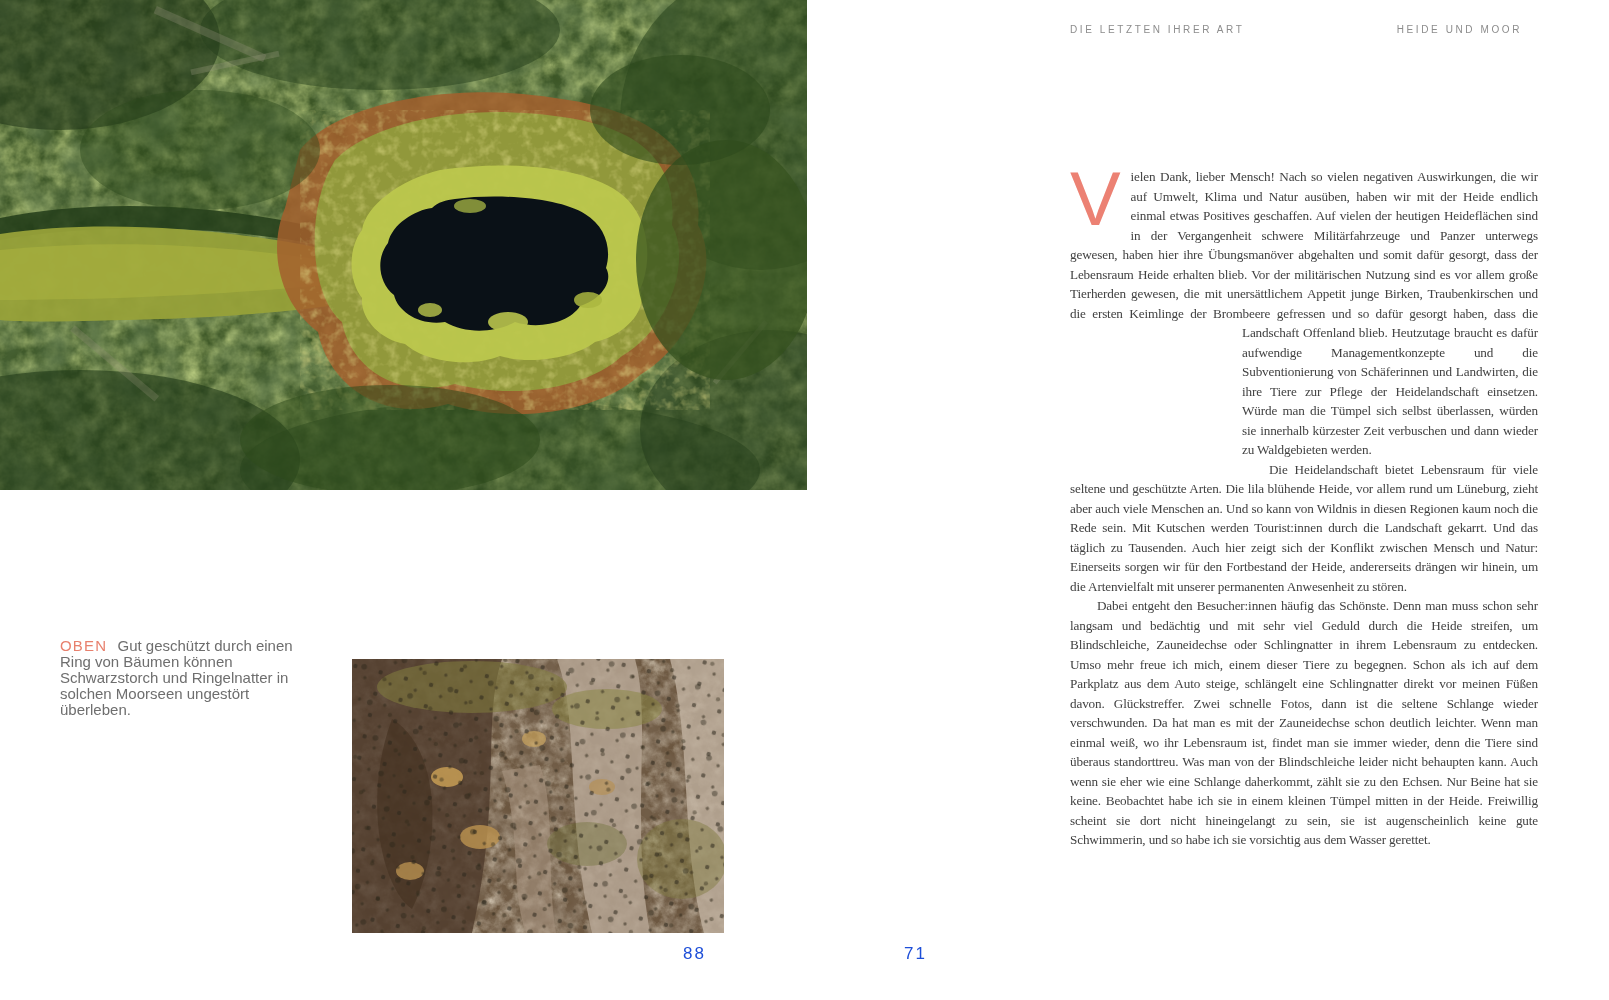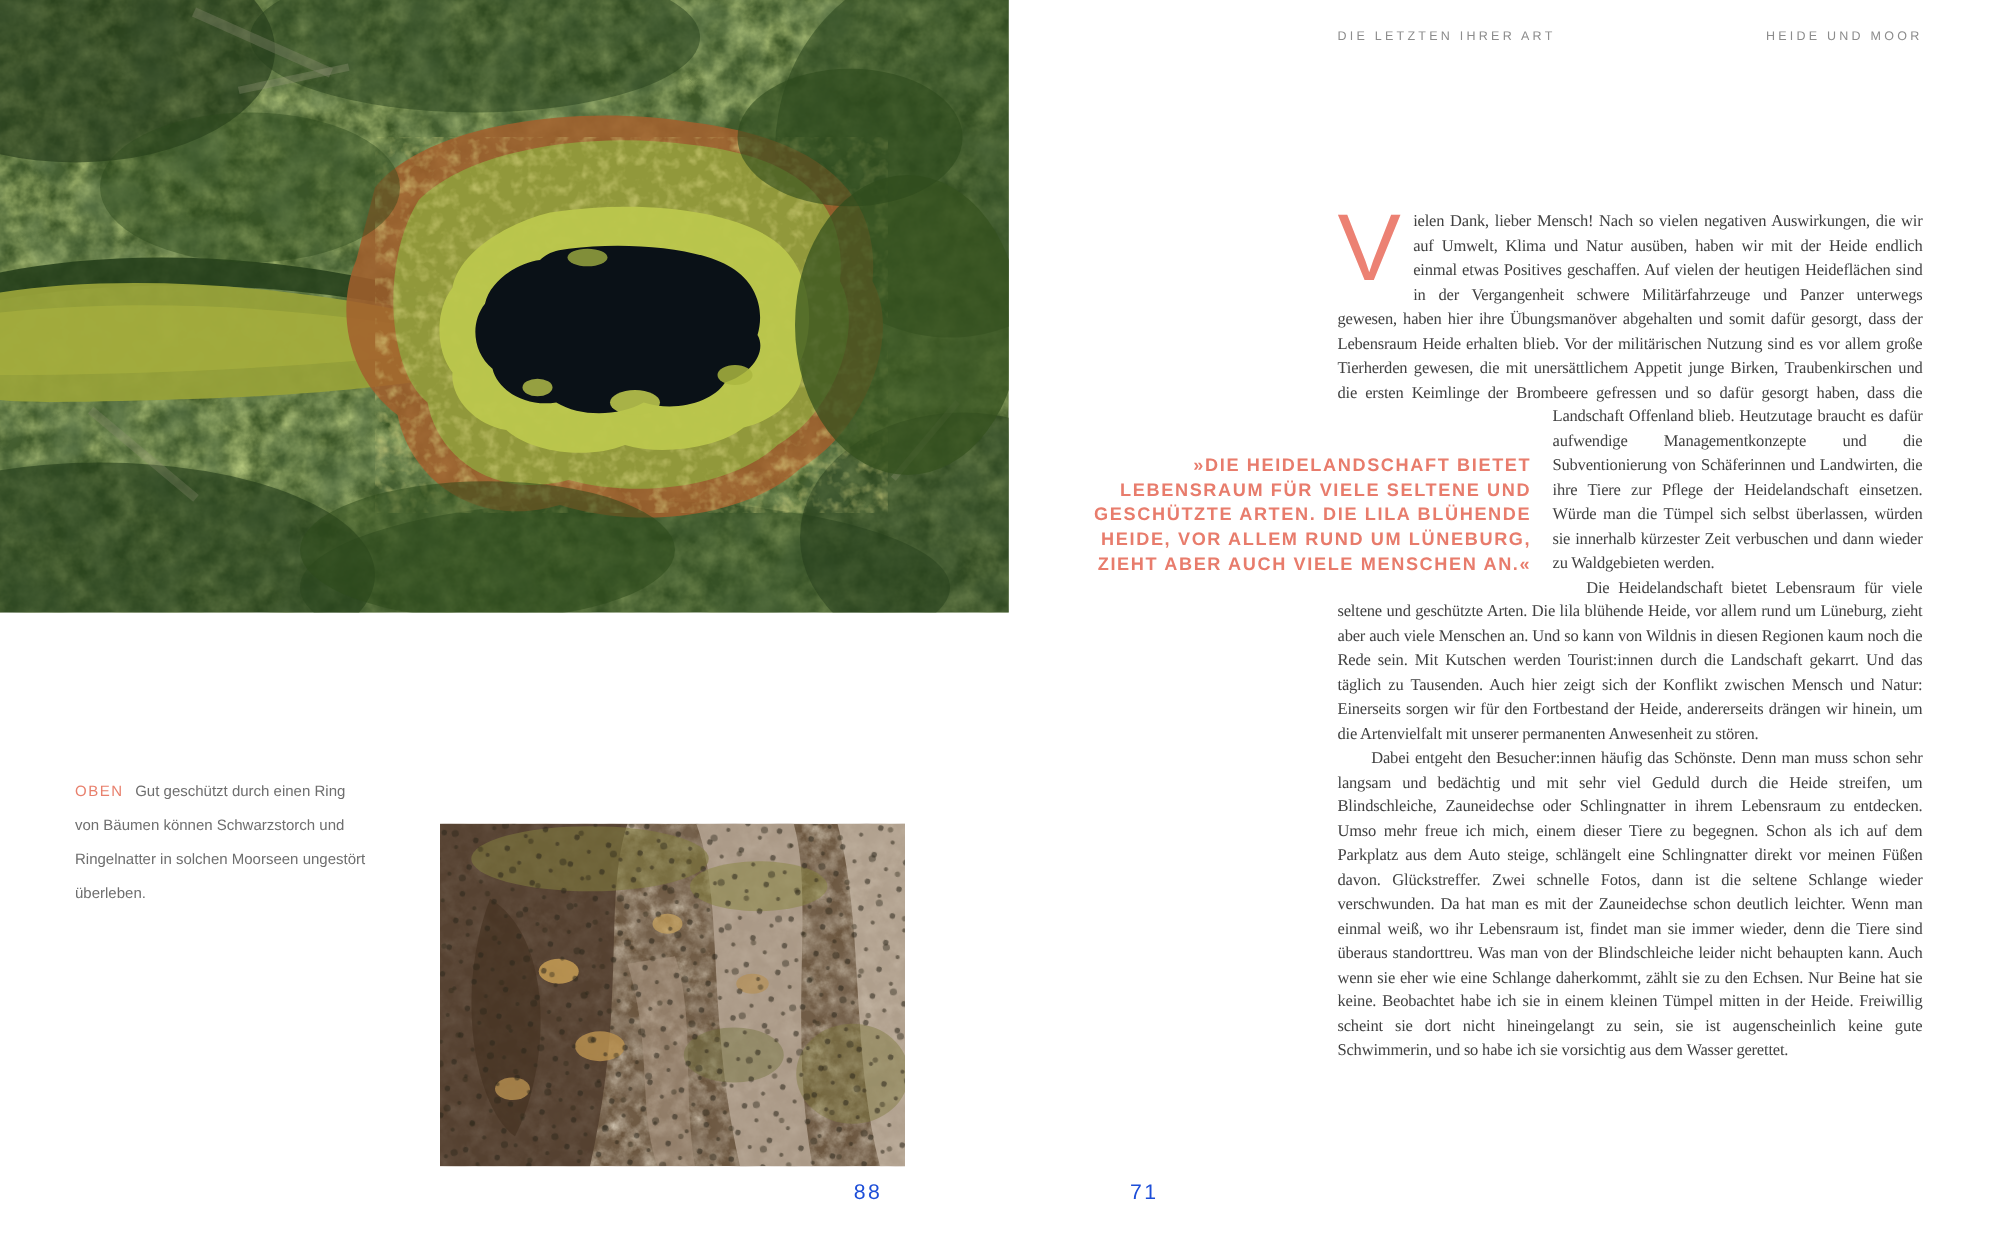--- a/index.html
+++ b/index.html
@@ -15,25 +15,25 @@
   #photo-lake{left:0;top:0;width:807px;height:490px;}
   #photo-moor{left:352px;top:659px;width:372px;height:274px;}
   
   .running-head{
     position:absolute;top:24px;
     font-size:10px;letter-spacing:2.6px;
     color:#8c8c8c;font-weight:400;
     white-space:nowrap;
   }
   #head-left{left:1070px;}
-  #head-right{right:71px;text-align:right;}
+  #head-right{right:87px;text-align:right;}
   
   #captions{
-    position:absolute;left:60px;top:620px;width:238px;
-    font-size:12px;line-height:27px;color:#6e6e6e;
+    position:absolute;left:60px;top:638px;width:238px;
+    font-size:15px;line-height:16px;color:#6e6e6e;
   }
   .caption{margin:0 0 20px 0;}
   .caption-label{
     color:#e8806d;letter-spacing:1.2px;margin-right:6px;
   }
   
   #pull-quote{
     position:absolute;top:364px;right:384px;width:352px;
     text-align:right;
     color:#e87c6c;font-weight:bold;
@@ -177,21 +177,20 @@
   <div id="head-left" class="running-head">DIE LETZTEN IHRER ART</div>
   <div id="head-right" class="running-head">HEIDE UND MOOR</div>
 
   <div id="captions">
     <p class="caption">
       <span class="caption-label">OBEN</span>
       <span>Gut geschützt durch einen Ring von Bäumen können Schwarzstorch und Ringelnatter in solchen Moorseen ungestört überleben.</span>
     </p>
   </div>
 
-  <div id="pull-quote">»DIE HEIDELANDSCHAFT BIETET LEBENSRAUM FÜR VIELE SELTENE UND GESCHÜTZTE ARTEN. DIE LILA BLÜHENDE HEIDE, VOR ALLEM RUND UM LÜNEBURG, ZIEHT ABER AUCH VIELE MENSCHEN AN.«</div>
 
   <div id="article">
     <p>
       <span class="dropcap">V</span>
       <span>ielen Dank, lieber Mensch! Nach so vielen negativen Auswirkungen, die wir auf Umwelt, Klima und Natur ausüben, haben wir mit der Heide endlich einmal etwas Positives geschaffen. Auf vielen der heutigen Heideflächen sind in der Vergangenheit schwere Militärfahrzeuge und Panzer unterwegs gewesen, haben hier ihre Übungsmanöver abgehalten und somit dafür gesorgt, dass der Lebensraum Heide erhalten blieb. Vor der militärischen Nutzung sind es vor allem große Tierherden gewesen, die mit unersättlichem Appetit junge Birken, Traubenkirschen und die ersten Keimlinge der Brombeere gefressen und so dafür gesorgt haben, dass die Landschaft Offenland blieb. Heutzutage braucht es</span>
       <span class="quote-spacer"></span>
       <span>dafür aufwendige Managementkonzepte und die Subventionierung von Schäferinnen und Landwirten, die ihre Tiere zur Pflege der Heidelandschaft einsetzen. Würde man die Tümpel sich selbst überlassen, würden sie innerhalb kürzester Zeit verbuschen und dann wieder zu Waldgebieten werden.</span>
     </p>
     <p class="indented">Die Heidelandschaft bietet Lebensraum für viele seltene und geschützte Arten. Die lila blühende Heide, vor allem rund um Lüneburg, zieht aber auch viele Menschen an. Und so kann von Wildnis in diesen Regionen kaum noch die Rede sein. Mit Kutschen werden Tourist:innen durch die Landschaft gekarrt. Und das täglich zu Tausenden. Auch hier zeigt sich der Konflikt zwischen Mensch und Natur: Einerseits sorgen wir für den Fortbestand der Heide, andererseits drängen wir hinein, um die Artenvielfalt mit unserer permanenten Anwesenheit zu stören.</p>
     <p class="indented">Dabei entgeht den Besucher:innen häufig das Schönste. Denn man muss schon sehr langsam und bedächtig und mit sehr viel Geduld durch die Heide streifen, um Blindschleiche, Zauneidechse oder Schlingnatter in ihrem Lebensraum zu entdecken. Umso mehr freue ich mich, einem dieser Tiere zu begegnen. Schon als ich auf dem Parkplatz aus dem Auto steige, schlängelt eine Schlingnatter direkt vor meinen Füßen davon. Glückstreffer. Zwei schnelle Fotos, dann ist die seltene Schlange wieder verschwunden. Da hat man es mit der Zauneidechse schon deutlich leichter. Wenn man einmal weiß, wo ihr Lebensraum ist, findet man sie immer wieder, denn die Tiere sind überaus standorttreu. Was man von der Blindschleiche leider nicht behaupten kann. Auch wenn sie eher wie eine Schlange daherkommt, zählt sie zu den Echsen. Nur Beine hat sie keine. Beobachtet habe ich sie in einem kleinen Tümpel mitten in der Heide. Freiwillig scheint sie dort nicht hineingelangt zu sein, sie ist augenscheinlich keine gute Schwimmerin, und so habe ich sie vorsichtig aus dem Wasser gerettet.</p>

